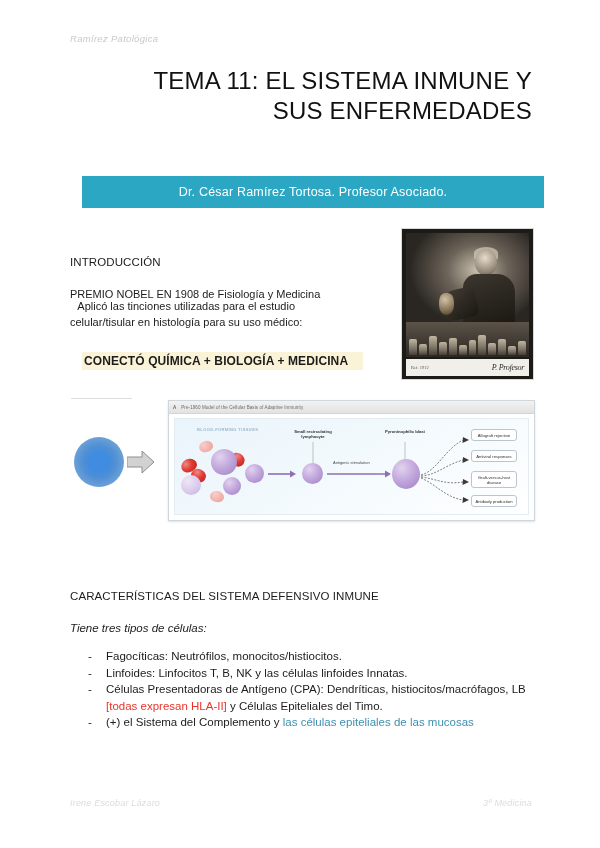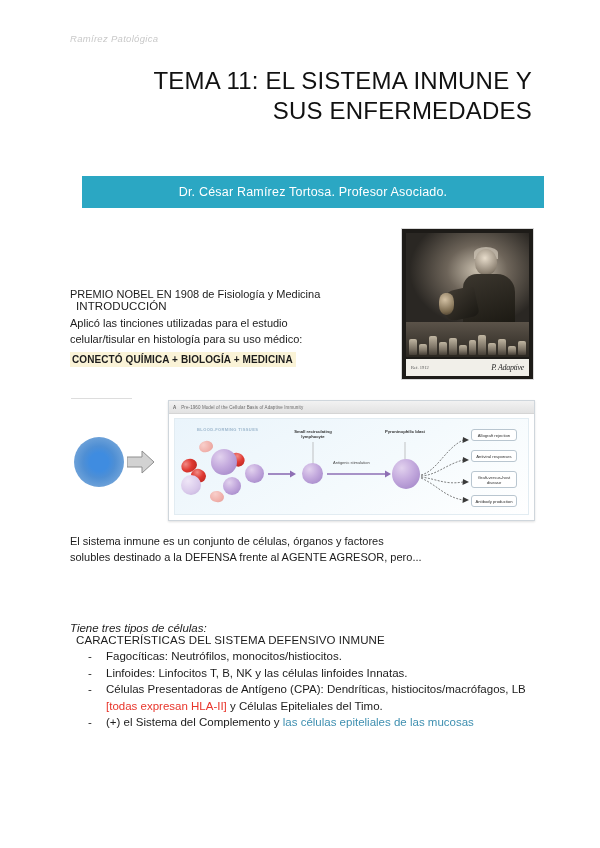--- a/index.html
+++ b/index.html
@@ -60,42 +60,41 @@
     align-items: center;
     justify-content: center;
     font-size: 12.5px;
     letter-spacing: .2px;
     margin-left: 12px;
   }
 
   
   .section-heading {
     position: absolute;
-    left: 76px;
+    left: 70px;
     font-size: 11.5px;
     color: #1c1c1c;
     letter-spacing: .1px;
-    margin-top: 44px;
   }
   .para {
     position: absolute;
     left: 70px;
     font-size: 11px;
     line-height: 16px;
     color: #1c1c1c;
   }
   .highlight-line {
     position: absolute;
-    left: 70px;
+    left: 82px;
     top: 352px;
-    font-size: 10px;
+    font-size: 12px;
     font-weight: 700;
     color: #1c1c1c;
     background: #FAF3D7;
-    padding: 2px 3px 2px 2px;
+    padding: 2px 15px 2px 2px;
     letter-spacing: .1px;
   }
 
   
   .photo-frame {
     position: absolute;
     left: 401px;
     top: 228px;
     width: 131px;
     height: 150px;
@@ -377,21 +376,21 @@
     <div>TEMA 11: EL SISTEMA INMUNE Y</div>
     <div>SUS ENFERMEDADES</div>
   </div>
 
   <div class="subtitle-bar">
     <span>Dr. César Ramírez Tortosa. Profesor Asociado.</span>
   </div>
 
   <div class="section-heading" style="top:256px;">INTRODUCCIÓN</div>
   <div class="para" style="top:286px;">PREMIO NOBEL EN 1908 de Fisiología y Medicina</div>
-  <div class="para" style="top:315px;">
+  <div class="para" style="top:298px;text-align:center;">
     <div>Aplicó las tinciones utilizadas para el estudio</div>
     <div>celular/tisular en histología para su uso médico:</div>
   </div>
   <div class="highlight-line">CONECTÓ QUÍMICA + BIOLOGÍA + MEDICINA</div>
 
   <div class="photo-frame">
     <div class="photo-inner">
       <div class="ph-hair"></div>
       <div class="ph-head"></div>
       <div class="ph-body"></div>
@@ -409,21 +408,21 @@
             <i style="height:20px"></i>
             <i style="height:12px"></i>
           <i style="height:16px"></i>
             <i style="height:9px"></i>
             <i style="height:14px"></i>
         </div>
       </div>
     </div>
     <div class="photo-caption">
       <span class="cap-small">Ref. 1912</span>
-      <span class="cap-sign">P. Adaptive</span>
+      <span class="cap-sign">P. Profesor</span>
     </div>
   </div>
 
   <div class="thin-rule"></div>
 
   <div class="blue-cell"></div>
   <svg class="gray-arrow" viewBox="0 0 28 24">
     <polygon points="0,7 15,7 15,1 27,12 15,23 15,17 0,17" fill="#d2d2d2" stroke="#8e8e8e" stroke-width="1"></polygon>
   </svg>
 
@@ -485,24 +484,20 @@
       </svg>
 
       <div class="outbox" style="left:296px; top:10px;">Allograft rejection</div>
       <div class="outbox" style="left:296px; top:31px;">Antiviral responses</div>
       <div class="outbox" style="left:296px; top:52px;">Graft-versus-host disease</div>
       <div class="outbox" style="left:296px; top:76px;">Antibody production</div>
 
     </div>
   </div>
 
-  <div class="para" style="top:533px;">
-    <div>El sistema inmune es un conjunto de células, órganos y factores</div>
-    <div>solubles destinado a la DEFENSA frente al AGENTE AGRESOR, pero...</div>
-  </div>
 
   <div class="section-heading" style="top:590px;">CARACTERÍSTICAS DEL SISTEMA DEFENSIVO INMUNE</div>
 
   <div class="italic-lead">Tiene tres tipos de células:</div>
 
   <div class="bullets">
     <div class="li">
       <span class="dash">-</span>
       <span class="li-text">Fagocíticas: Neutrófilos, monocitos/histiocitos.</span>
     </div>
@@ -513,14 +508,18 @@
     <div class="li">
       <span class="dash">-</span>
       <span class="li-text"><span>Células Presentadoras de Antígeno (CPA): Dendríticas, histiocitos/macrófagos, LB </span><span class="red">[todas expresan HLA-II]</span><span> y Células Epiteliales del Timo.</span></span>
     </div>
     <div class="li">
       <span class="dash">-</span>
       <span class="li-text"><span> (+) el Sistema del Complemento y </span><span class="blue">las células epiteliales de las mucosas</span></span>
     </div>
   </div>
 
+  <div class="footer">
+    <span>Irene Escobar Lázaro</span>
+    <span>3º Medicina</span>
+  </div>
 
 </div>
 
 </body></html>

